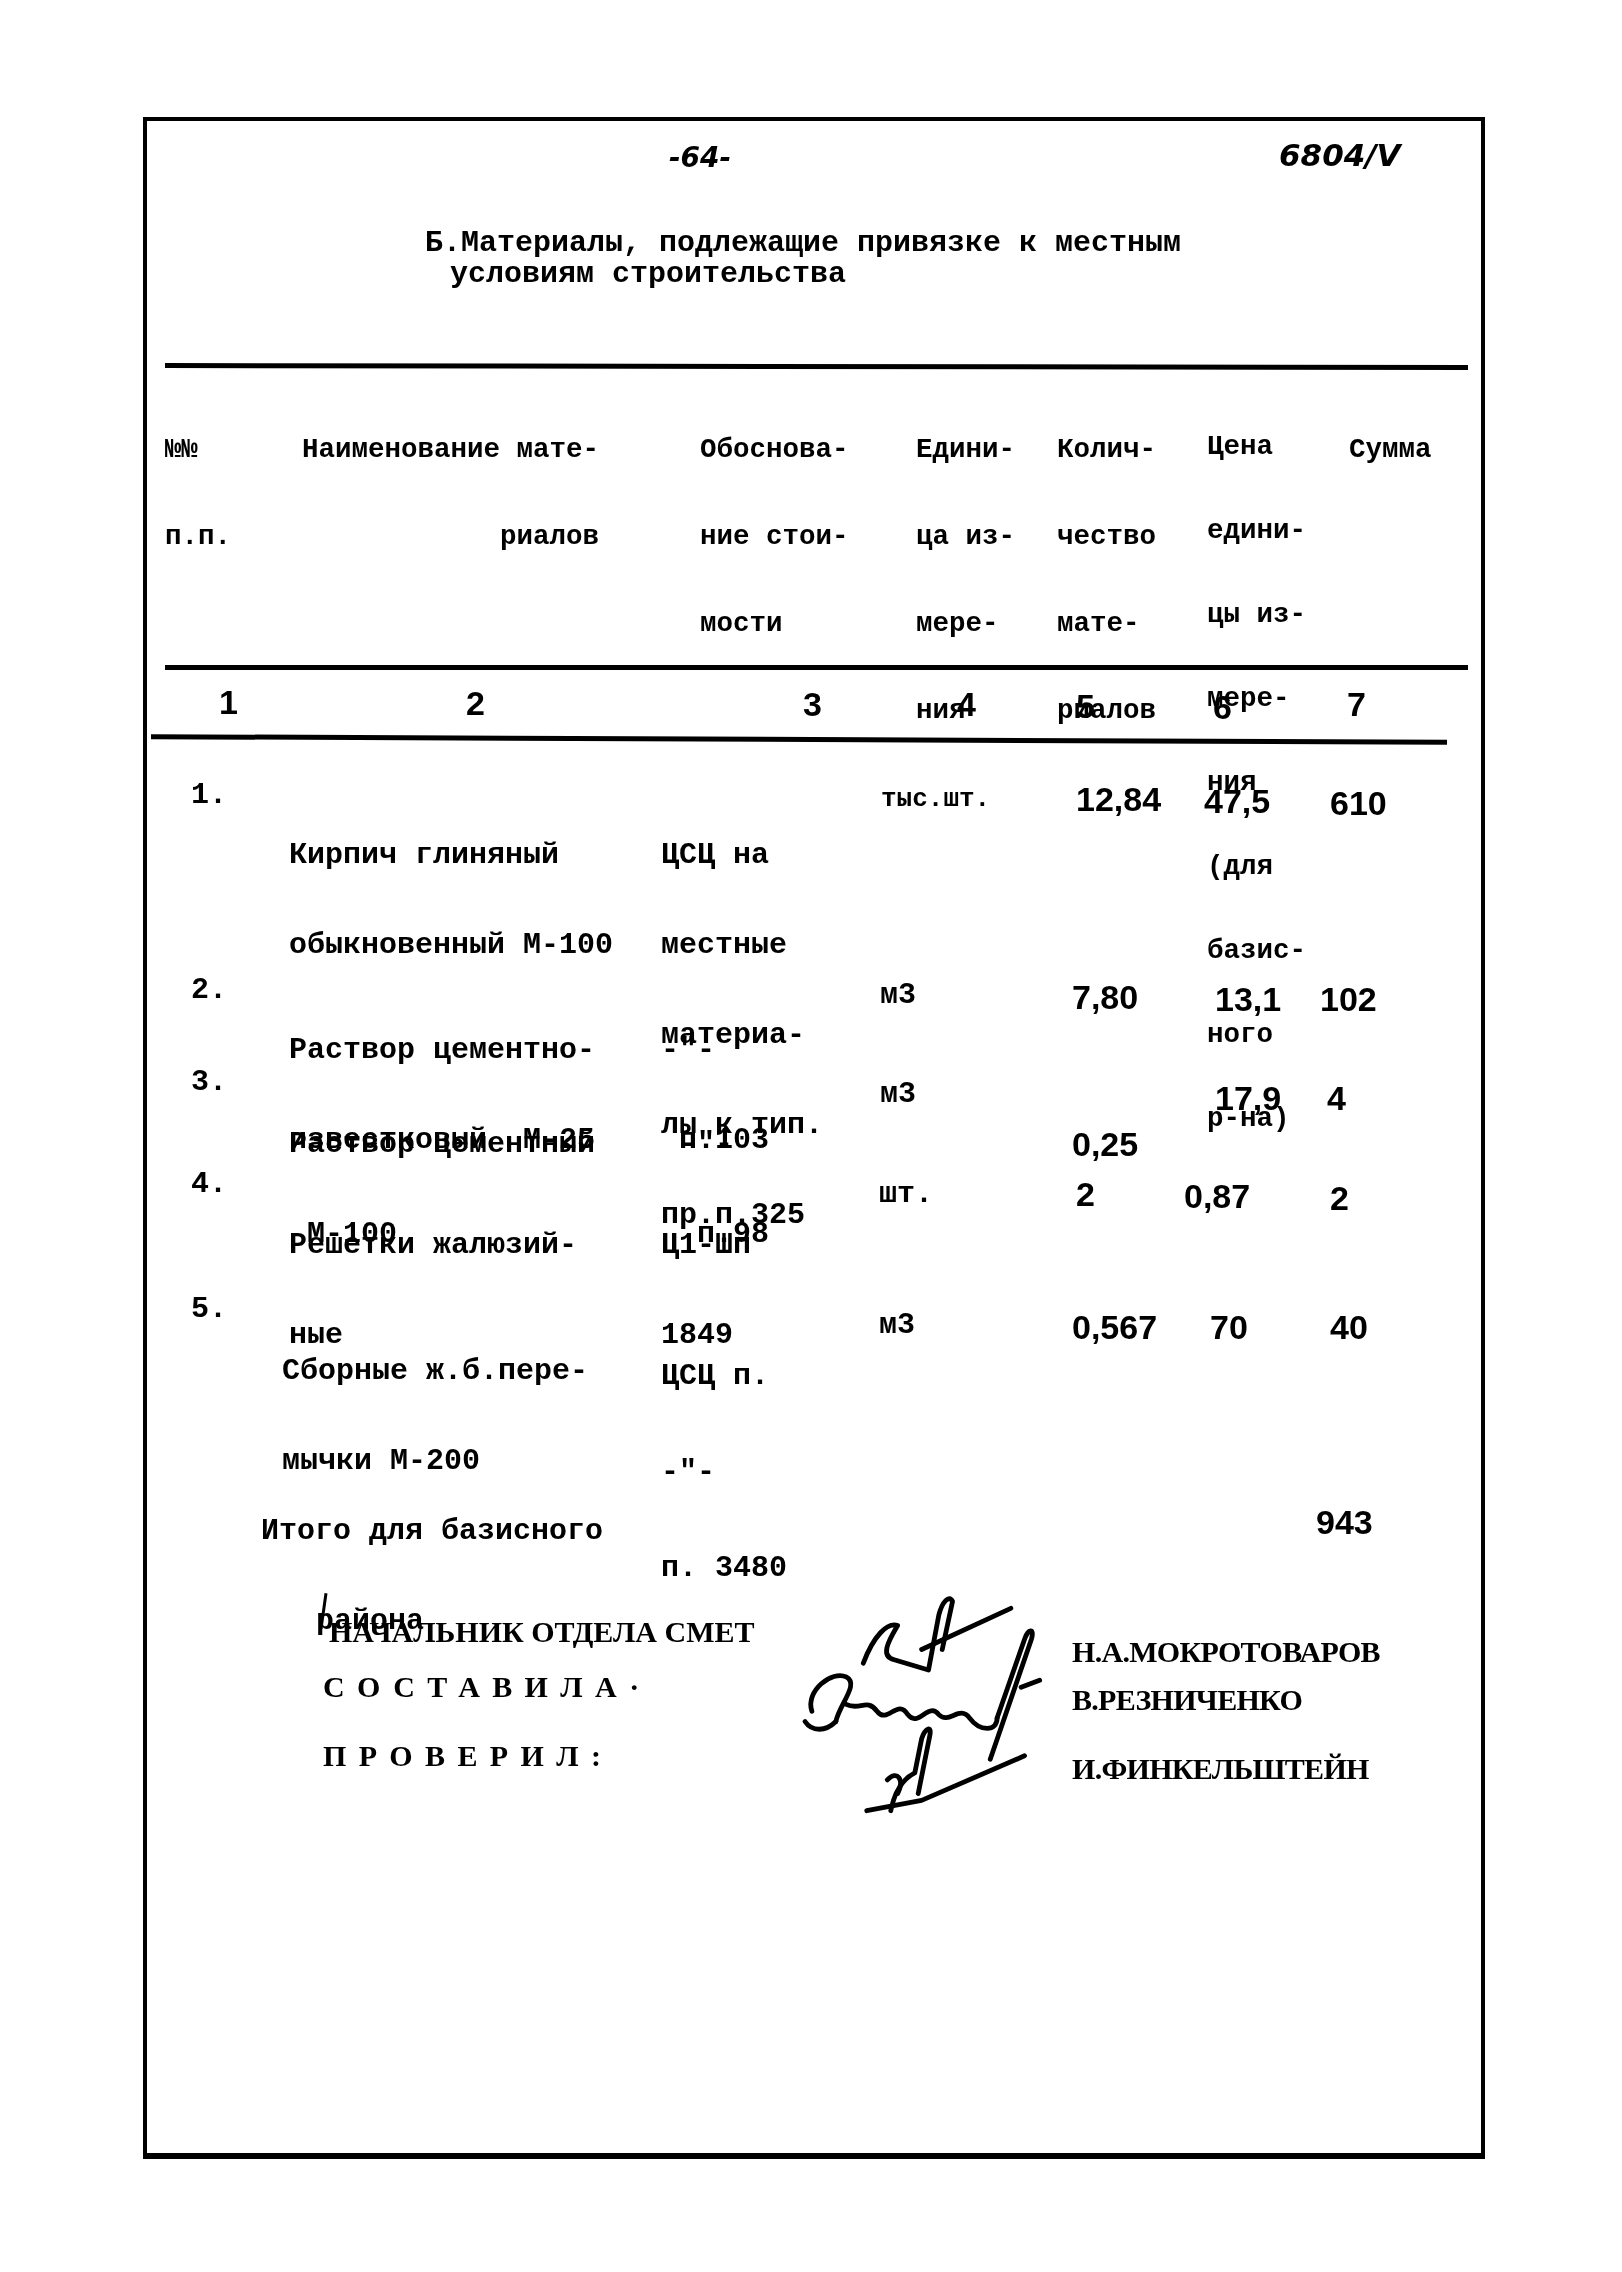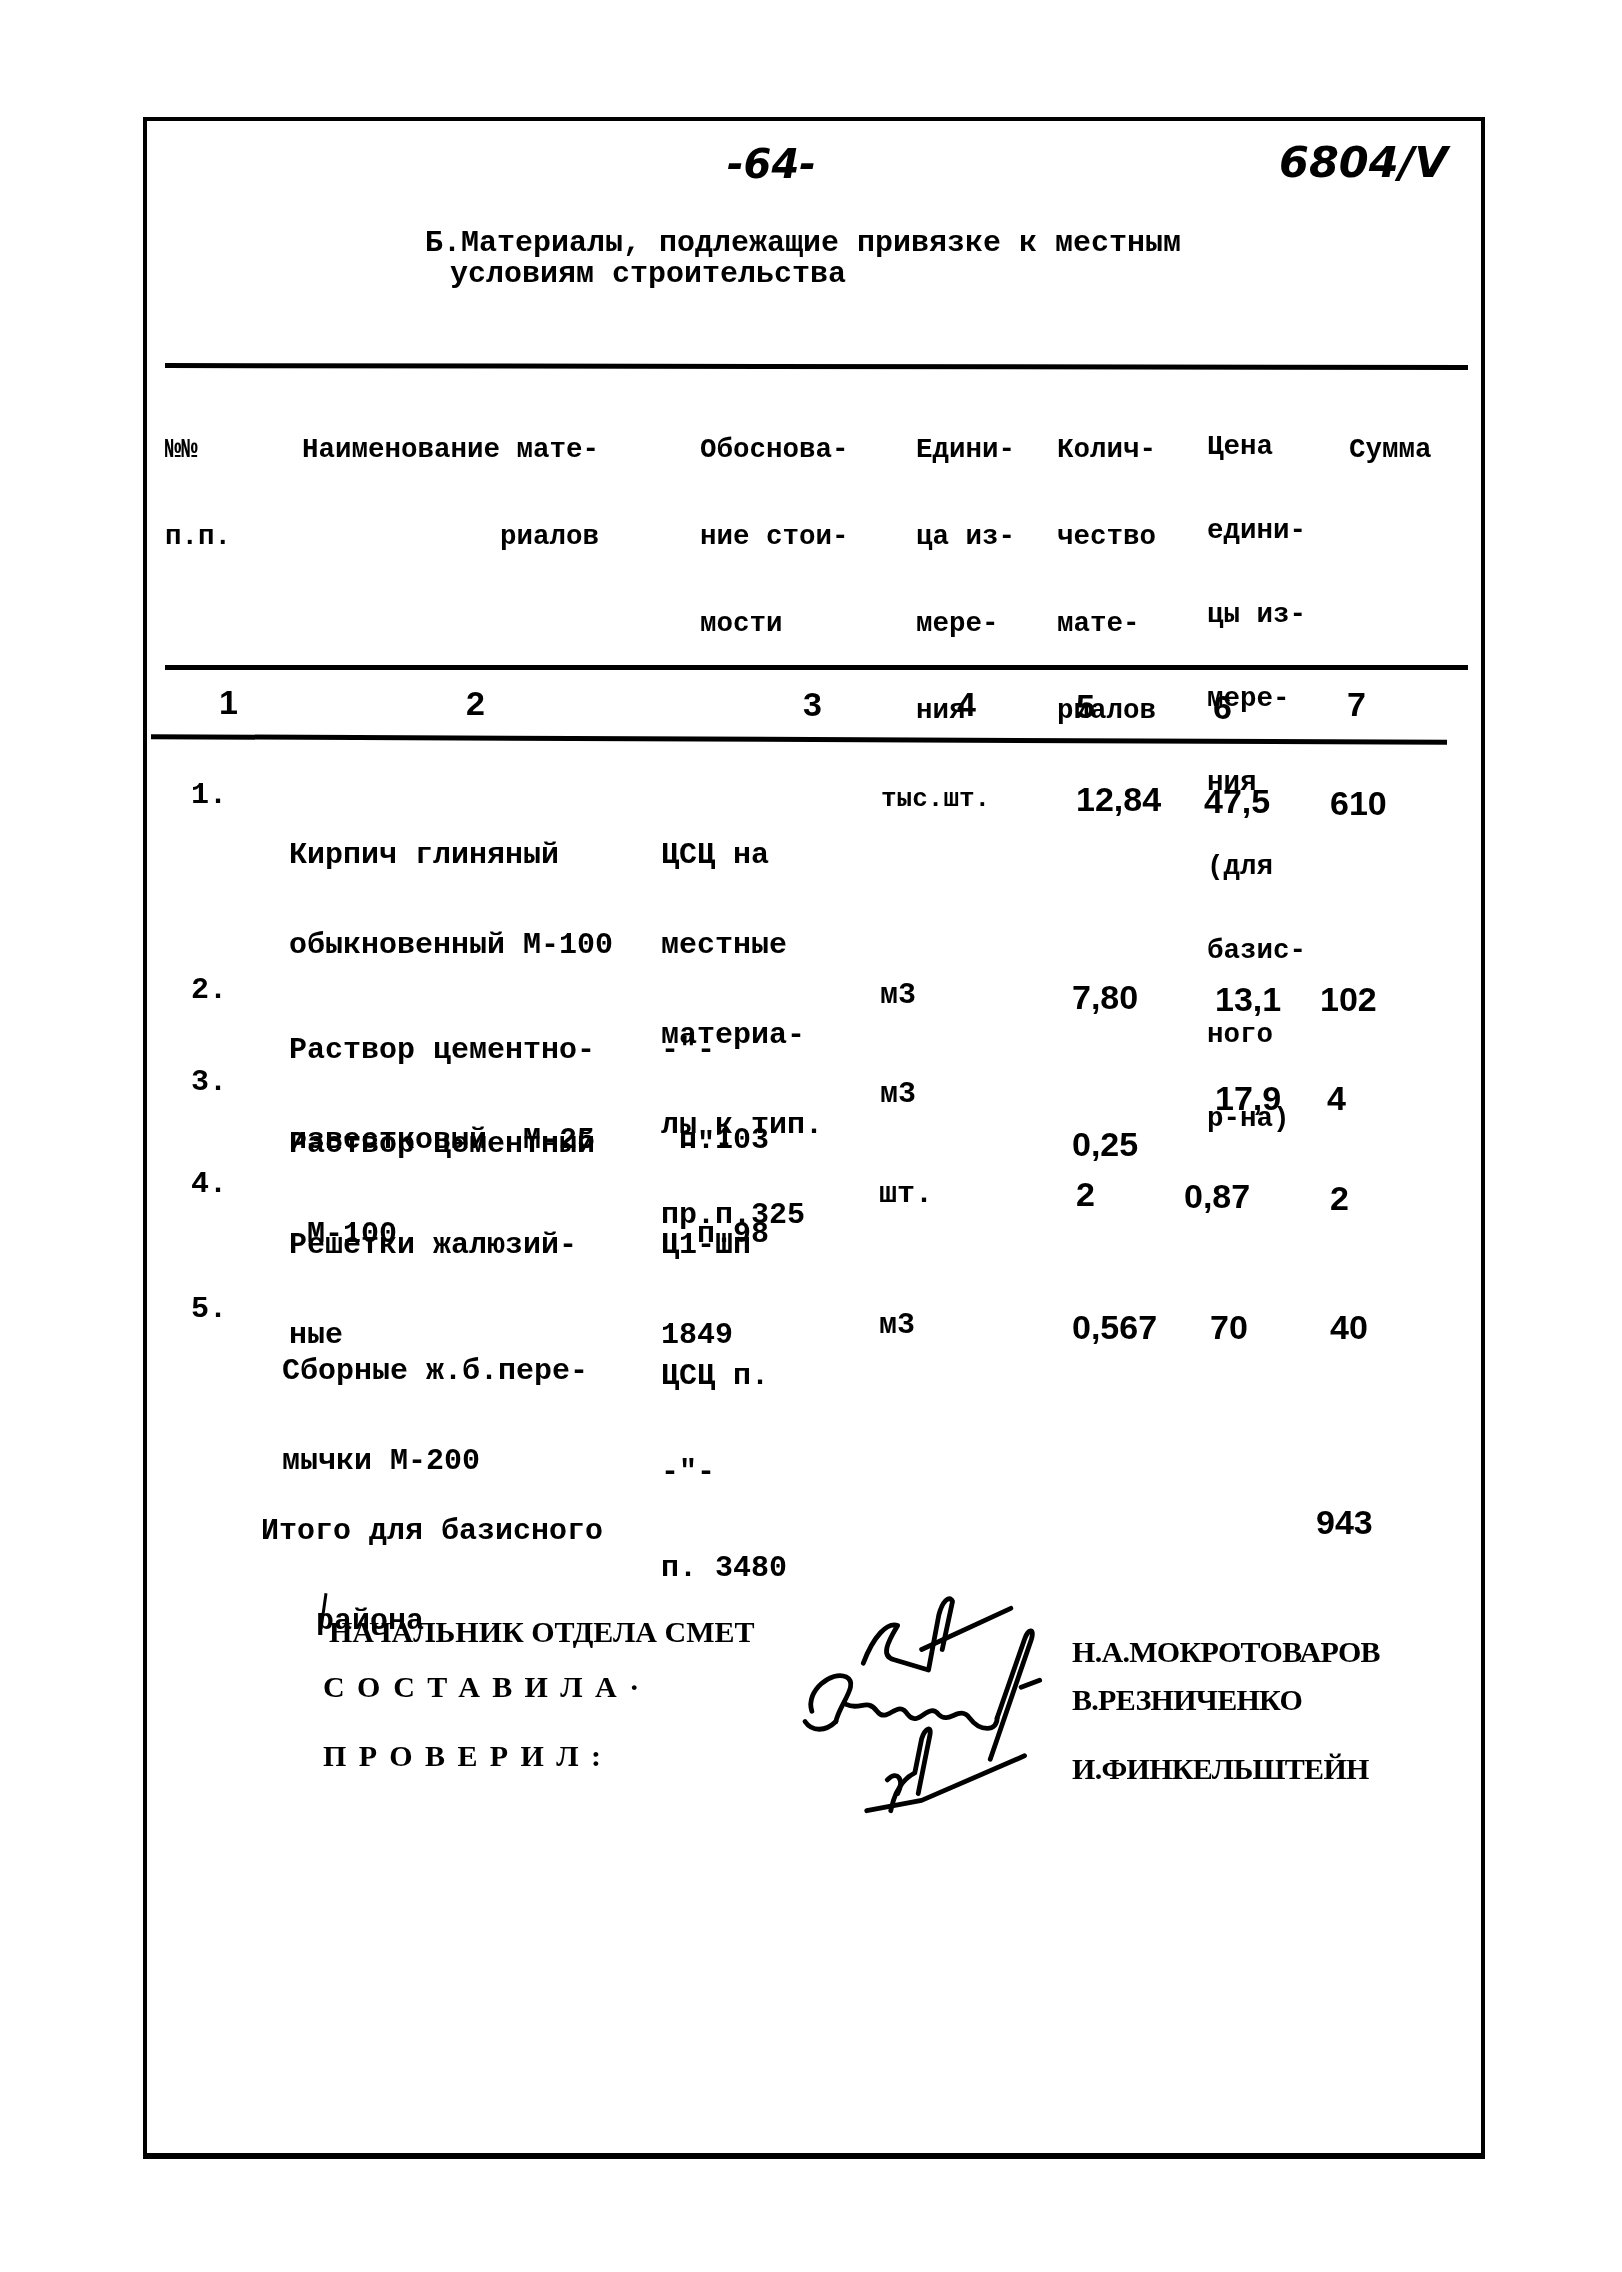--- a/index.html
+++ b/index.html
@@ -18,22 +18,22 @@
   .sig-label { font-size: 30px; font-weight: bold; line-height: 33px; font-family: "Liberation Serif", "DejaVu Serif", serif; }
   .spaced { letter-spacing: 12.4px; }
   .sig-name { font-family: "Liberation Serif", "DejaVu Serif", serif; font-size: 30px; font-weight: bold; line-height: 33px; letter-spacing: -0.7px; }
   svg.sign { position: absolute; overflow: visible; }
 </style>
 </head>
 <body>
 
 <div class="frame"></div>
 
-<div class="abs hand" style="left:727px; top:141px; font-size:40px;">-64-</div>
-<div class="abs hand" style="left:1279px; top:137px; font-size:43px;text-align:right;">6804/V</div>
+<div class="abs hand" style="left:669px; top:141px; font-size:28px;">-64-</div>
+<div class="abs hand" style="left:1279px; top:137px; font-size:31px;text-align:right;">6804/V</div>
 
 <div class="abs title" style="left:425px; top:227px;">Б.Материалы, подлежащие привязке к местным</div>
 <div class="abs title" style="left:450px; top:258px;">условиям строительства</div>
 
 <div class="rule" style="left:165px; top:364px; width:1303px; transform:rotate(0.08deg);"></div>
 <div class="rule" style="left:165px; top:665px; width:1303px;"></div>
 <div class="rule" style="left:151px; top:737px; width:1296px; transform:rotate(0.25deg);"></div>
 
 <div class="abs th" style="left:165px; top:377px;">
   <div>№№</div>

